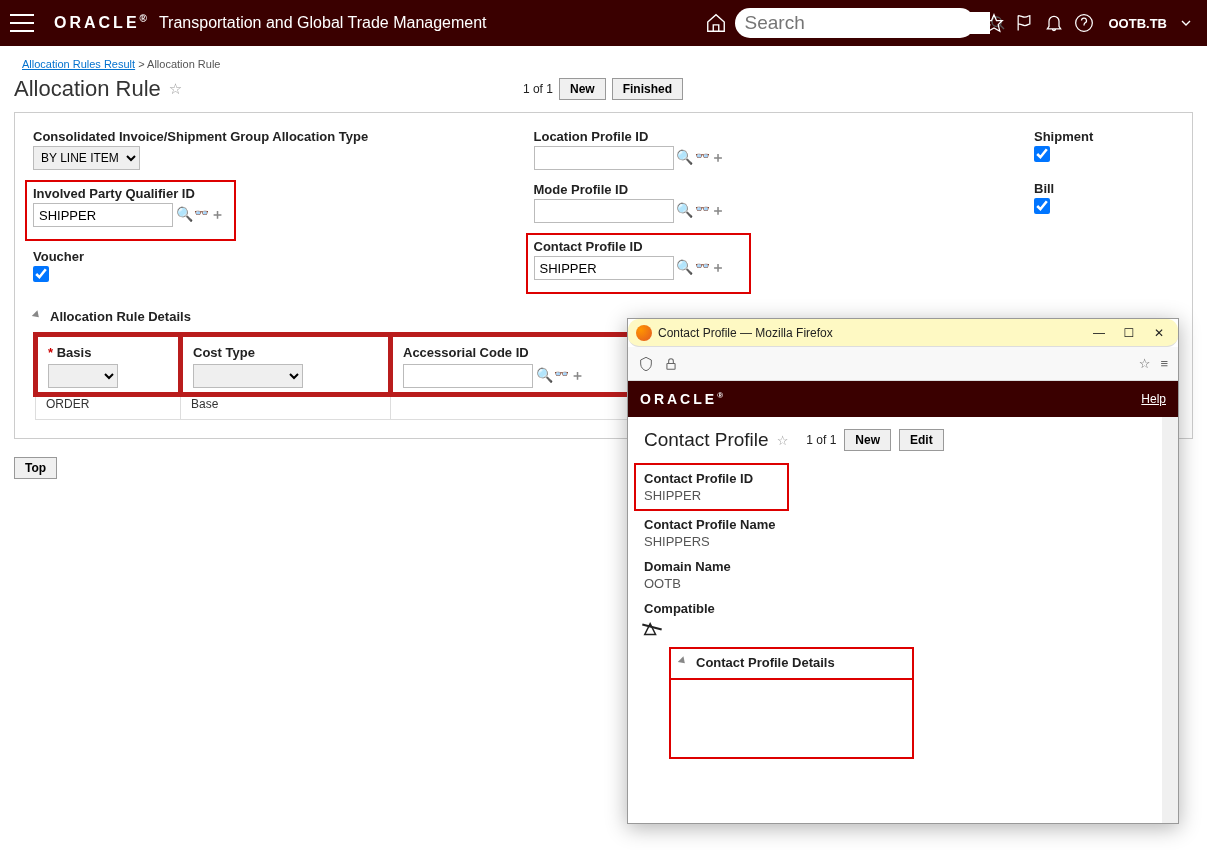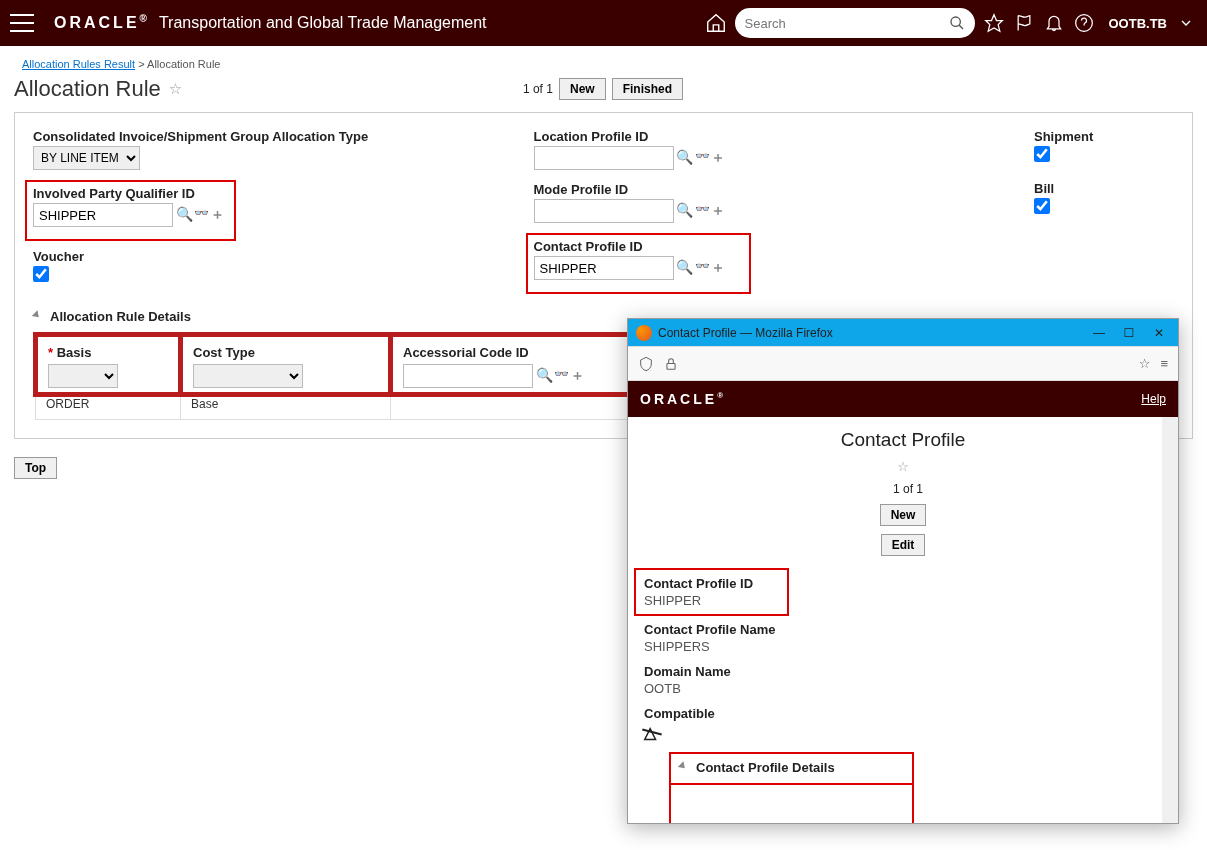--- a/index.html
+++ b/index.html
@@ -7,21 +7,21 @@
   
   
   .top-header { background: #3a0000; height: 46px; display: flex; align-items: center; padding: 0 10px; color: #fff; }
   .hamburger { width: 24px; height: 18px; display: flex; flex-direction: column; justify-content: space-between; margin-right: 20px; cursor: pointer; }
   .hamburger span { display: block; height: 2px; background: #fff; }
   .oracle-logo { font-family: Arial, sans-serif; font-weight: bold; letter-spacing: 3px; font-size: 16px; margin-right: 12px; }
   .app-title { font-size: 16px; font-weight: 300; }
   .header-right { margin-left: auto; display: flex; align-items: center; gap: 8px; }
   .header-icon { width: 22px; height: 22px; display: flex; align-items: center; justify-content: center; cursor: pointer; }
   .search-box { background: #fff; border-radius: 20px; height: 30px; width: 240px; display: flex; align-items: center; padding: 0 10px; }
-  .search-box input { border: none; outline: none; font-size: 13px; flex: 1; color: #555; }
+  .search-box input { border: none; outline: none; font-size: 19px; flex: 1; color: #555; }
   .user-name { font-weight: bold; font-size: 13px; margin-left: 6px; }
   
   
   .breadcrumb { padding: 12px 22px 6px; font-size: 11px; }
   .breadcrumb a { color: #0572ce; text-decoration: underline; }
   .breadcrumb span { color: #555; }
   
   
   .title-row { display: flex; align-items: center; padding: 0 14px 6px; }
   .page-title { font-size: 22px; font-weight: 500; color: #333; }
@@ -56,35 +56,35 @@
   .details-table { width: 100%; border: 1px solid #ddd; border-collapse: collapse; }
   .details-table th { text-align: left; font-size: 13px; font-weight: 600; padding: 8px 10px 4px; border: 5px solid #b91c1c; vertical-align: top; }
   .details-table td { padding: 4px 10px 8px; border: 1px solid #ddd; vertical-align: top; }
   .details-table .val-row td { border-top: none; padding-top: 0; font-size: 12px; color: #333; }
   
   
   .top-btn { margin: 14px 14px; }
   
   
   .popup-window { position: absolute; left: 627px; top: 318px; width: 552px; height: 506px; border: 1px solid #999; background: #fff; box-shadow: 0 4px 20px rgba(0,0,0,0.3); display: flex; flex-direction: column; }
-  .popup-titlebar { height: 28px; display: flex; align-items: center; padding: 0 4px 0 8px; background: #0ea5e9; border-bottom: 1px solid #ddd; }
+  .popup-titlebar { height: 28px; display: flex; align-items: center; padding: 0 4px 0 8px; background: #fef9c3; border-bottom: 1px solid #ddd; border-radius: 11px; }
   .ff-icon { width: 16px; height: 16px; border-radius: 50%; background: radial-gradient(circle at 30% 30%, #ff9500, #e25822); margin-right: 6px; }
   .popup-title { font-size: 12px; flex: 1; }
   .win-controls { display: flex; gap: 0; }
   .win-btn { width: 30px; height: 24px; display: flex; align-items: center; justify-content: center; font-size: 12px; cursor: pointer; }
   .popup-toolbar { height: 34px; display: flex; align-items: center; padding: 0 10px; gap: 10px; border-bottom: 1px solid #ddd; background: #f8f8f8; }
   .popup-toolbar .spacer { flex: 1; }
   .shield-icon, .lock-icon, .star-ic, .menu-ic { color: #666; cursor: pointer; }
   
   .popup-body { flex: 1; overflow: auto; position: relative; }
   .popup-header-bar { background: #3a0000; height: 36px; display: flex; align-items: center; padding: 0 12px; color: #fff; }
   .popup-help { margin-left: auto; font-size: 12px; text-decoration: underline; cursor: pointer; }
   .popup-scroll { position: absolute; right: 0; top: 36px; bottom: 0; width: 16px; background: #f0f0f0; }
   .popup-content { padding: 12px 16px; }
-  .popup-title-row { display: flex; align-items: center; gap: 8px; margin-bottom: 12px; flex-direction: column; }
+  .popup-title-row { display: flex; align-items: center; gap: 8px; margin-bottom: 12px; }
   .popup-page-title { font-size: 19px; font-weight: 500; }
   .popup-highlight { border: 2.5px solid #d00; padding: 6px 8px; margin-left: -10px; display: inline-block; width: 155px; margin-bottom: 6px; }
   .popup-field { margin-bottom: 10px; }
   .popup-details-box { border: 2.5px solid #d00; padding: 6px 8px 4px; margin-left: -10px; width: 245px; }
   .popup-details-table { width: 488px; border: 1px solid #ddd; border-collapse: collapse; margin-top: 8px; }
   .popup-details-table th { text-align: left; padding: 10px 12px; font-size: 13px; font-weight: 600; border-bottom: 1px solid #ddd; }
   .popup-details-table td { padding: 4px 4px; }
   .popup-details-table a { color: #000000; font-size: 12px; }
   .compat-icon { font-weight: bold; font-size: 16px; position: relative; display: inline-block; }
   .compat-icon::after { content: ""; position: absolute; left: -2px; top: 8px; width: 20px; height: 2px; background: #222; transform: rotate(15deg); }

